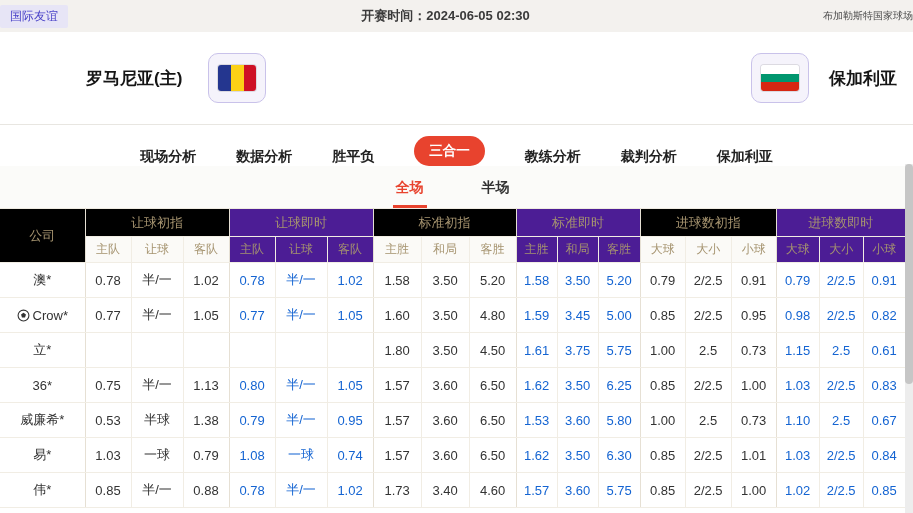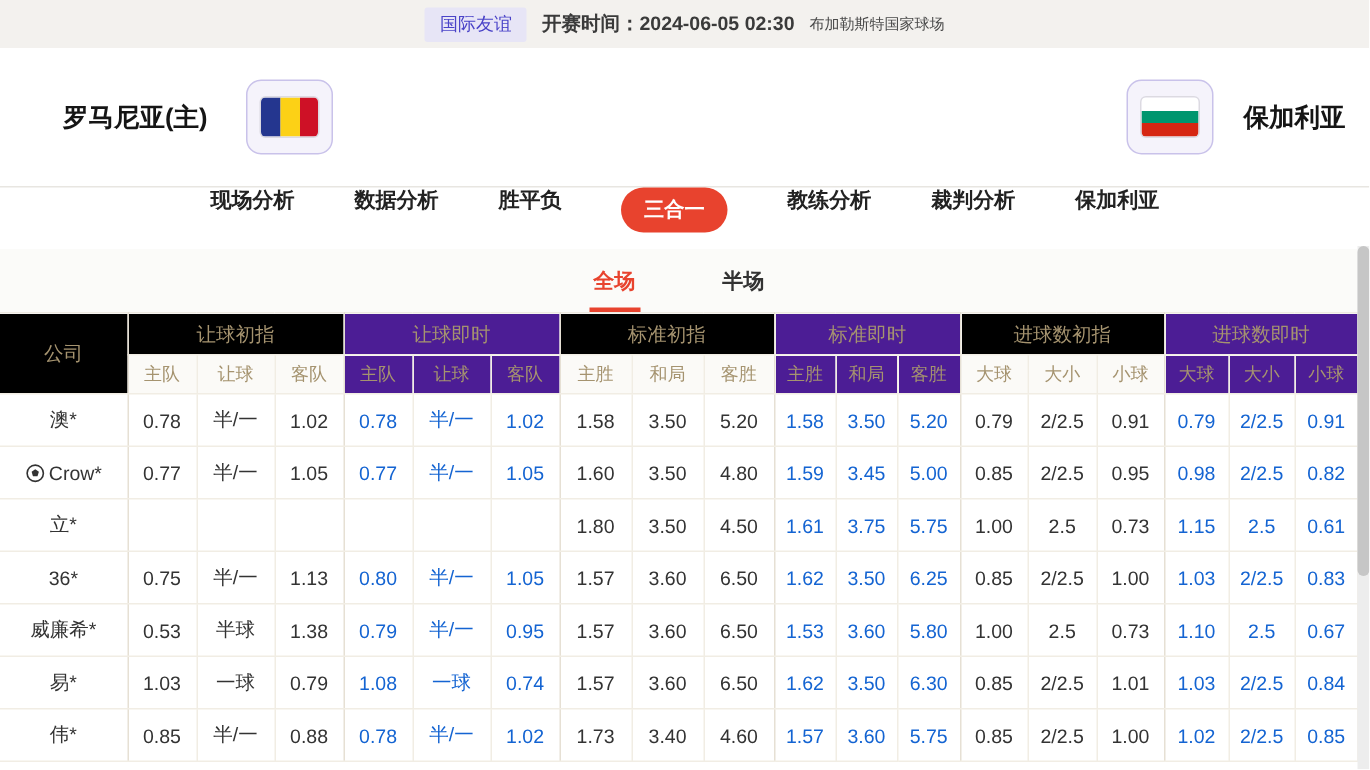--- a/index.html
+++ b/index.html
@@ -2,41 +2,41 @@
 <html><head>
 <meta charset="utf-8">
 <style>
   * { margin:0; padding:0; box-sizing:border-box; }
   body { background:#fff; }
   .page{
     position:relative; width:913px; height:513px; background:#fff; overflow:hidden;
     font-family:"Liberation Sans","DejaVu Sans",sans-serif; color:#333;
   }
   
-  .topbar{ height:32px; background:#f3f1ee; display:flex; align-items:center; justify-content:center; gap:10px; font-size:12.5px; color:#4a4a4a;}
+  .topbar{ height:32px; background:#f3f1ee; display:flex; align-items:center; justify-content:space-between; gap:10px; font-size:12.5px; color:#4a4a4a;}
   .badge{ background:#e7e5f6; color:#4a43c8; padding:3px 10px; font-size:12px; border-radius:2px;}
   .kick-label,.kick-time{ font-weight:bold; color:#3a3a3a; font-size:13px;}
   .venue{ color:#4a4a4a; font-size:10px;}
   
   .mheader{ height:92px; display:flex; align-items:center; position:relative; background:#fff;}
   .team{ display:flex; align-items:center; gap:26px;}
-  .team.left{ margin-left:42px;}
+  .team.left{ margin-left:86px;}
   .team.right{ position:absolute; right:16px; gap:20px;}
   .tname{ font-size:17px; font-weight:bold; color:#151515;}
   .flagbox{ width:58px; height:50px; border:1px solid #c9c2ea; background:#f5f3fb; border-radius:10px; display:flex; align-items:center; justify-content:center;}
   .flag{ width:38px; height:26px; border-radius:3px; overflow:hidden; display:flex; box-shadow:0 0 0 1px rgba(0,0,0,0.10);}
   .flag.ro{ flex-direction:row;}
   .flag.bgr{ flex-direction:column;}
   .flag > div{ flex:1;}
   .ro-b{ background:#24368f;} .ro-y{ background:#fcd116;} .ro-r{ background:#ce1126;}
   .bg-w{ background:#ffffff;} .bg-g{ background:#00966e;} .bg-r{ background:#d62612;}
   .countdown{ position:absolute; left:50%; transform:translateX(-50%); display:flex; align-items:center; gap:8px; font-size:14px; color:#333;}
   .cd-num{ font-size:21px; font-weight:bold; color:#1464d2; letter-spacing:1px;}
   
-  .navbar{ height:42px; border-top:1px solid #e8e6e1; display:flex; align-items:flex-start; justify-content:center; gap:40px; font-size:14px; font-weight:bold; color:#222; background:#fff;}
+  .navbar{ height:42px; border-top:1px solid #e8e6e1; display:flex; align-items:flex-end; justify-content:center; gap:40px; font-size:14px; font-weight:bold; color:#222; background:#fff;}
   .nav-item{ cursor:pointer; white-space:nowrap;}
   .nav-item.active{ background:#e8432e; color:#fff; border-radius:15px; padding:6px 15px; font-size:13.5px;}
   
   .subbar{ height:42px; width:905px; background:#fbfbf9; display:flex; align-items:flex-end; justify-content:center; gap:52px;}
   .subtab{ font-size:14px; font-weight:bold; color:#333; padding:0 3px 8px; border-bottom:3px solid transparent; cursor:pointer;}
   .subtab.active{ color:#e8432e; border-bottom-color:#e8432e;}
   
   table.odds{ width:905px; border-collapse:collapse; table-layout:fixed; font-size:13px; color:#333; border-top:1px solid #eeeae1;}
   .odds th,.odds td{ border-right:1px solid #f1ede4; border-bottom:1px solid #f1ede4; text-align:center; font-weight:normal; padding:0; overflow:hidden; white-space:nowrap;}
   .odds th.ge,.odds td.ge{ border-right:1px solid #e6e0d4;}

